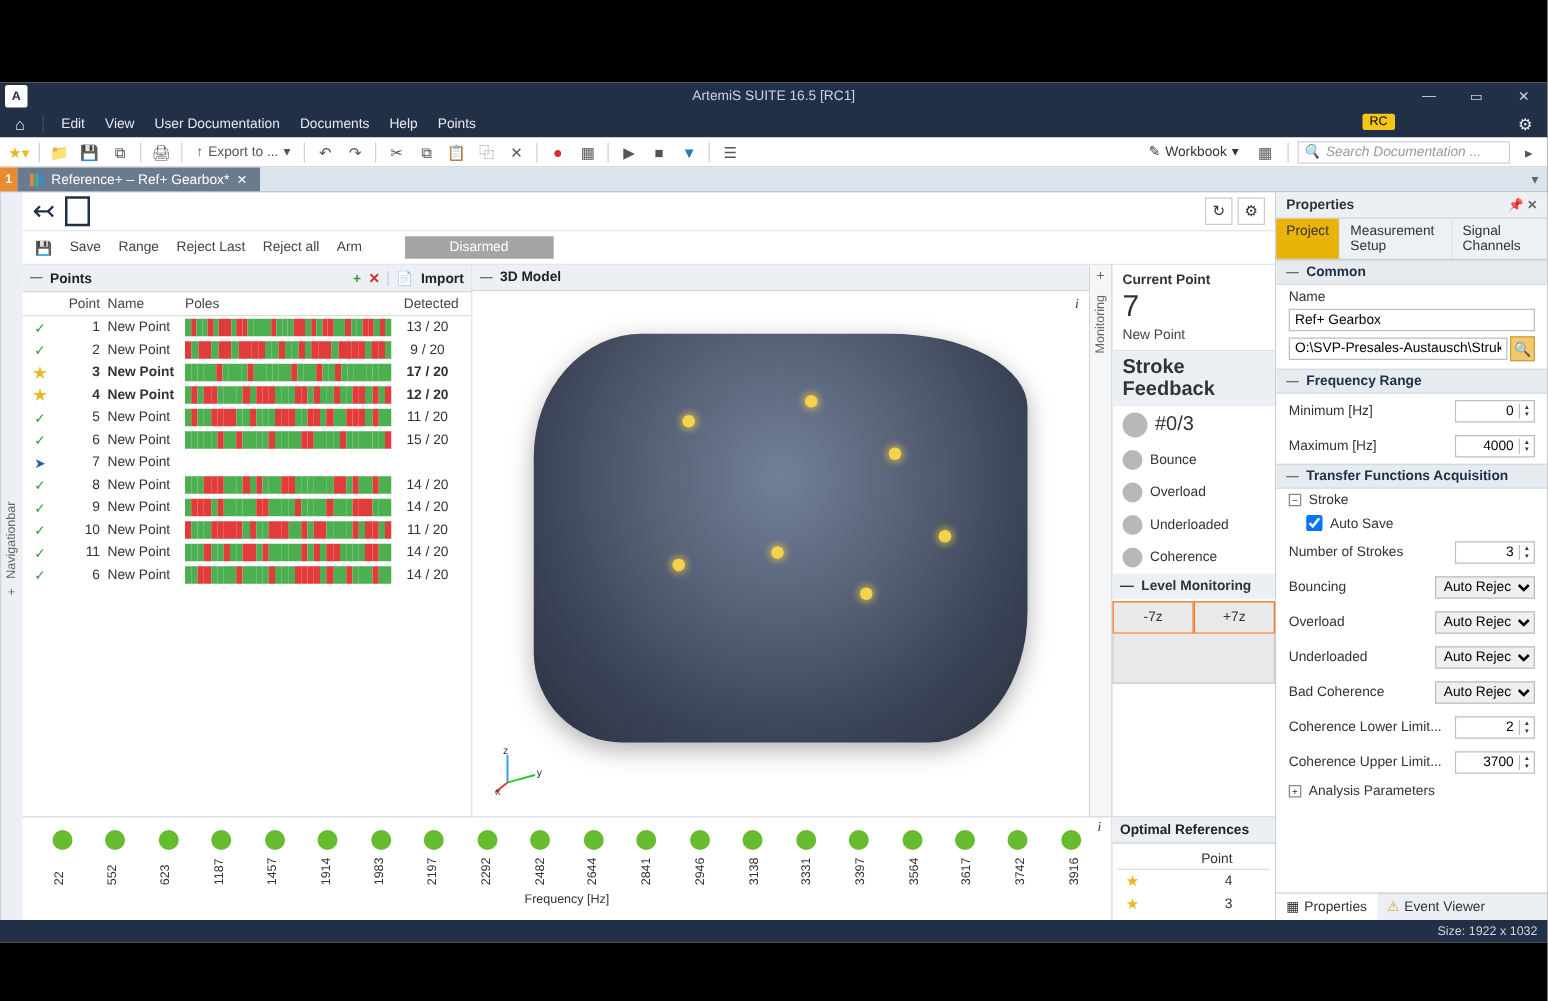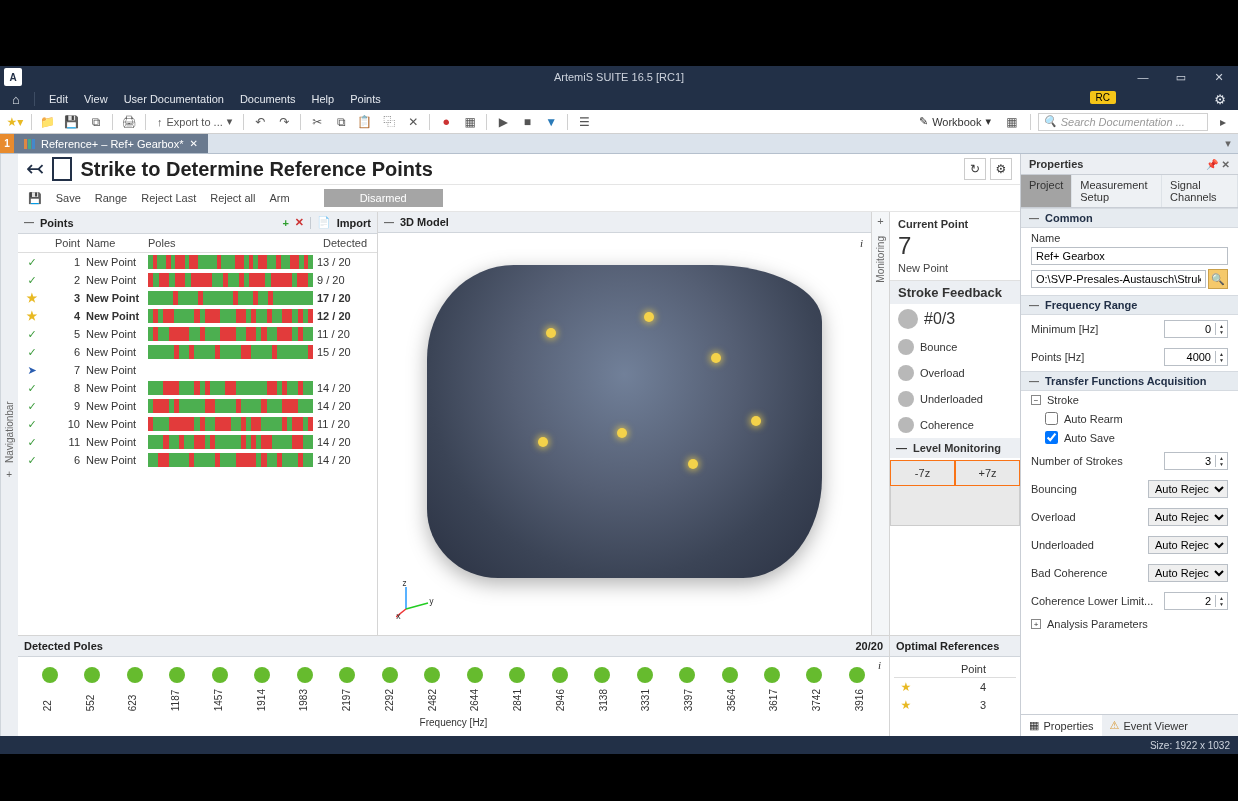--- a/index.html
+++ b/index.html
@@ -84,41 +84,41 @@
 
 .pts-head { display:flex; font-size:11px; color:#444; background:#fff; border-bottom:1px solid #ddd; padding:3px 0;}
 .pts-head .c-icon{width:28px;} .pts-head .c-pt{width:40px; text-align:right; padding-right:6px;} .pts-head .c-name{width:62px;} .pts-head .c-poles{flex:1;} .pts-head .c-det{width:60px; text-align:right; padding-right:10px;}
 .pts-rows { flex:1; overflow:auto;}
 .pts-row { display:flex; align-items:center; height:18px; font-size:11px;}
 .pts-row.sel { font-weight:600; }
 .pts-row .c-icon{width:28px; display:flex; justify-content:center;}
 .pts-row .c-pt{width:40px; text-align:right; padding-right:6px;}
 .pts-row .c-name{width:62px;}
 .pts-row .c-poles{flex:1; height:14px; display:flex; padding-right:4px;}
-.pts-row .c-det{width:60px; text-align:left; padding-right:10px;}
+.pts-row .c-det{width:60px; text-align:center; padding-right:10px;}
 .pole-strip { display:flex; width:100%; height:100%; gap:0;}
 .pole-strip span { flex:1; }
 .pg { background:#4caf50; } .pr { background:#e23b3b; }
 .check { color:#3a9a3a; font-size:11px;}
 .star-y { color:#e8b923; font-size:12px;}
 .arrow-blue { color:#2a5db0; font-size:11px;}
 
 
 .model-area { flex:1; position:relative; background:#fff;}
 .model-shape { position:absolute; left:10%; top:8%; width:80%; height:78%; background:radial-gradient(ellipse at 50% 35%, #718099 0%, #555f74 40%, #3b4456 70%, #2a3142 100%); border-radius:22% 28% 20% 18% / 30% 18% 32% 22%; filter:drop-shadow(0 6px 10px rgba(0,0,0,0.3));}
 .model-dot { position:absolute; width:10px; height:10px; background:#f4d24a; border-radius:50%; box-shadow:0 0 6px 2px rgba(244,210,74,0.6);}
 .axes { position:absolute; left:18px; bottom:14px; font-family:monospace; font-size:10px; color:#444;}
 .info-i { position:absolute; right:8px; top:4px; font-style:italic; font-family:serif; color:#333; cursor:pointer;}
 
 
 .info-block { padding:6px 8px; border-bottom:1px solid #e0e0e0;}
 .info-block .lbl { font-weight:600; font-size:11px;}
 .info-block .big { font-size:24px; font-weight:300; margin-top:2px;}
 .info-block .sub { color:#444; font-size:11px; margin-top:2px;}
-.stroke-hdr { background:#eceff3; font-weight:600; padding:4px 8px; font-size:13px;}
+.stroke-hdr { background:#eceff3; font-weight:600; padding:4px 8px; font-size:16px;}
 .stroke-row { display:flex; align-items:center; gap:6px; padding:5px 8px; font-size:11px; color:#333;text-align:right;}
 .stroke-dot { width:16px; height:16px; background:#b8b8b8; border-radius:50%;}
 .stroke-row.big2 .stroke-dot{ width:20px; height:20px;}
 .stroke-row.big2 span:last-child { font-size:16px;}
 .level-hdr { background:#eceff3; padding:4px 6px; font-weight:600; font-size:11px; display:flex; align-items:center; gap:6px;}
 .level-grid { display:flex; height:26px; margin-top:2px;}
 .level-cell { flex:1; border:1px solid #f97316; background:#e9e9e9; display:flex; align-items:center; justify-content:center; font-size:11px;}
 .level-blank { height:40px; background:#e9e9e9; border:1px solid #ccc; border-top:none;}
 
 
@@ -138,21 +138,21 @@
 .opt-head .oc1{width:24px;} .opt-head .oc2{flex:1; text-align:right; padding-right:30px;}
 .opt-row { display:flex; align-items:center; padding:2px 0; font-size:11px;}
 .opt-row .oc1{width:24px; display:flex; justify-content:center;} .opt-row .oc2{flex:1; text-align:right; padding-right:30px;}
 
 
 .props { width:218px; background:#f7f8fa; border-left:1px solid #c9ced5; display:flex; flex-direction:column;}
 .props-hdr { background:#eceff3; padding:4px 8px; font-weight:600; font-size:11px; display:flex; align-items:center; border-bottom:1px solid #c9ced5;}
 .props-hdr .pin { margin-left:auto; cursor:pointer; font-size:10px; color:#666;}
 .props-tabs { display:flex; background:#eef1f4; border-bottom:1px solid #c9ced5; font-size:11px;}
 .props-tab { padding:4px 8px; cursor:pointer; border-right:1px solid #dde2e7;}
-.props-tab.active { background:#a3a3a3; }
+.props-tab.active { background:#eab308; }
 .props-body { flex:1; overflow:auto; background:#fff;}
 .section-hdr { background:#e6ebf0; padding:3px 8px; font-weight:600; font-size:11px; color:#223047; display:flex; align-items:center; gap:6px; border-top:1px solid #d5dae0; border-bottom:1px solid #d5dae0;}
 .section-hdr .toggle{ color:#666; font-size:10px; cursor:pointer;}
 .field { padding:4px 10px; font-size:11px;}
 .field label { display:block; margin-bottom:3px; color:#333;}
 .field input[type=text] { width:100%; border:1px solid #b9bfc6; padding:2px 4px; font-size:11px; background:#fff;}
 .field-row { display:flex; align-items:center; justify-content:space-between; padding:5px 10px; font-size:11px;}
 .field-row .spin { display:flex; align-items:center; border:1px solid #b9bfc6; height:18px;}
 .field-row .spin input{ width:50px; border:none; text-align:right; padding:0 4px; font-size:11px;}
 .field-row .spin .arrows { width:12px; display:flex; flex-direction:column; font-size:5px; line-height:6px; border-left:1px solid #b9bfc6;}
@@ -261,21 +261,20 @@
   <div class="main">
     <div class="navbar-vert">
       <span class="plus">+</span>
       <span>Navigationbar</span>
     </div>
 
     <div class="workspace">
       <div class="ws-header">
         <div class="back-icon">↢</div>
         <div class="doc-icon"></div>
-        <h1>Strike to Determine Reference Points</h1>
         <div class="hdr-right">
           <div class="hdr-btn">↻</div>
           <div class="hdr-btn">⚙</div>
         </div>
       </div>
 
       <div class="action-row">
         <span>💾</span>
         <span class="act">Save</span>
         <span class="act">Range</span>
@@ -877,24 +876,20 @@
           <div class="level-grid">
             <div class="level-cell">-7z</div>
             <div class="level-cell">+7z</div>
           </div>
           <div class="level-blank"></div>
         </div>
       </div>
 
       <div class="bottom-pane">
         <div class="detected-poles">
-          <div class="panel-hdr">
-            <span>Detected Poles</span>
-            <span style="margin-left:auto">20/20</span>
-          </div>
           <div class="dp-body">
             <span class="dp-info-i">i</span>
             <div class="dp-dots" id="dp-dots">
                 <div class="dp-dot"></div>
                 <div class="dp-dot"></div>
                 <div class="dp-dot"></div>
                 <div class="dp-dot"></div>
                 <div class="dp-dot"></div>
                 <div class="dp-dot"></div>
                 <div class="dp-dot"></div>
@@ -994,42 +989,38 @@
             <span>Minimum [Hz]</span>
             <div class="spin">
               <input value="0" style="">
               <div class="arrows">
                 <span>▲</span>
                 <span>▼</span>
               </div>
             </div>
           </div>
         <div class="field-row">
-            <span>Points [Hz]</span>
+            <span>Maximum [Hz]</span>
             <div class="spin">
               <input value="4000" style="">
               <div class="arrows">
                 <span>▲</span>
                 <span>▼</span>
               </div>
             </div>
           </div>
 
         <div class="section-hdr">
             <span class="toggle">—</span>
             <span>Transfer Functions Acquisition</span>
           </div>
         <div class="tree-row">
             <span class="box">−</span>
             <span>Stroke</span>
           </div>
-        <label class="chk">
-            <input type="checkbox" style="">
-            <span>Auto Rearm</span>
-          </label>
         <label class="chk">
             <input type="checkbox" checked="" style="">
             <span>Auto Save</span>
           </label>
         <div class="field-row">
             <span>Number of Strokes</span>
             <div class="spin">
               <input value="3" style="">
               <div class="arrows">
                 <span>▲</span>
@@ -1056,20 +1047,30 @@
         <div class="field-row">
             <span>Coherence Lower Limit...</span>
             <div class="spin">
               <input value="2" style="">
               <div class="arrows">
                 <span>▲</span>
                 <span>▼</span>
               </div>
             </div>
           </div>
+        <div class="field-row">
+            <span>Coherence Upper Limit...</span>
+            <div class="spin">
+              <input value="3700" style="">
+              <div class="arrows">
+                <span>▲</span>
+                <span>▼</span>
+              </div>
+            </div>
+          </div>
         <div class="tree-row">
             <span class="box">+</span>
             <span>Analysis Parameters</span>
           </div>
       </div>
       <div class="props-footer">
         <div class="ftab">▦ <span>Properties</span></div>
         <div class="ftab">
             <span style="color:#d89b3a">⚠</span> 
             <span>Event Viewer</span>

